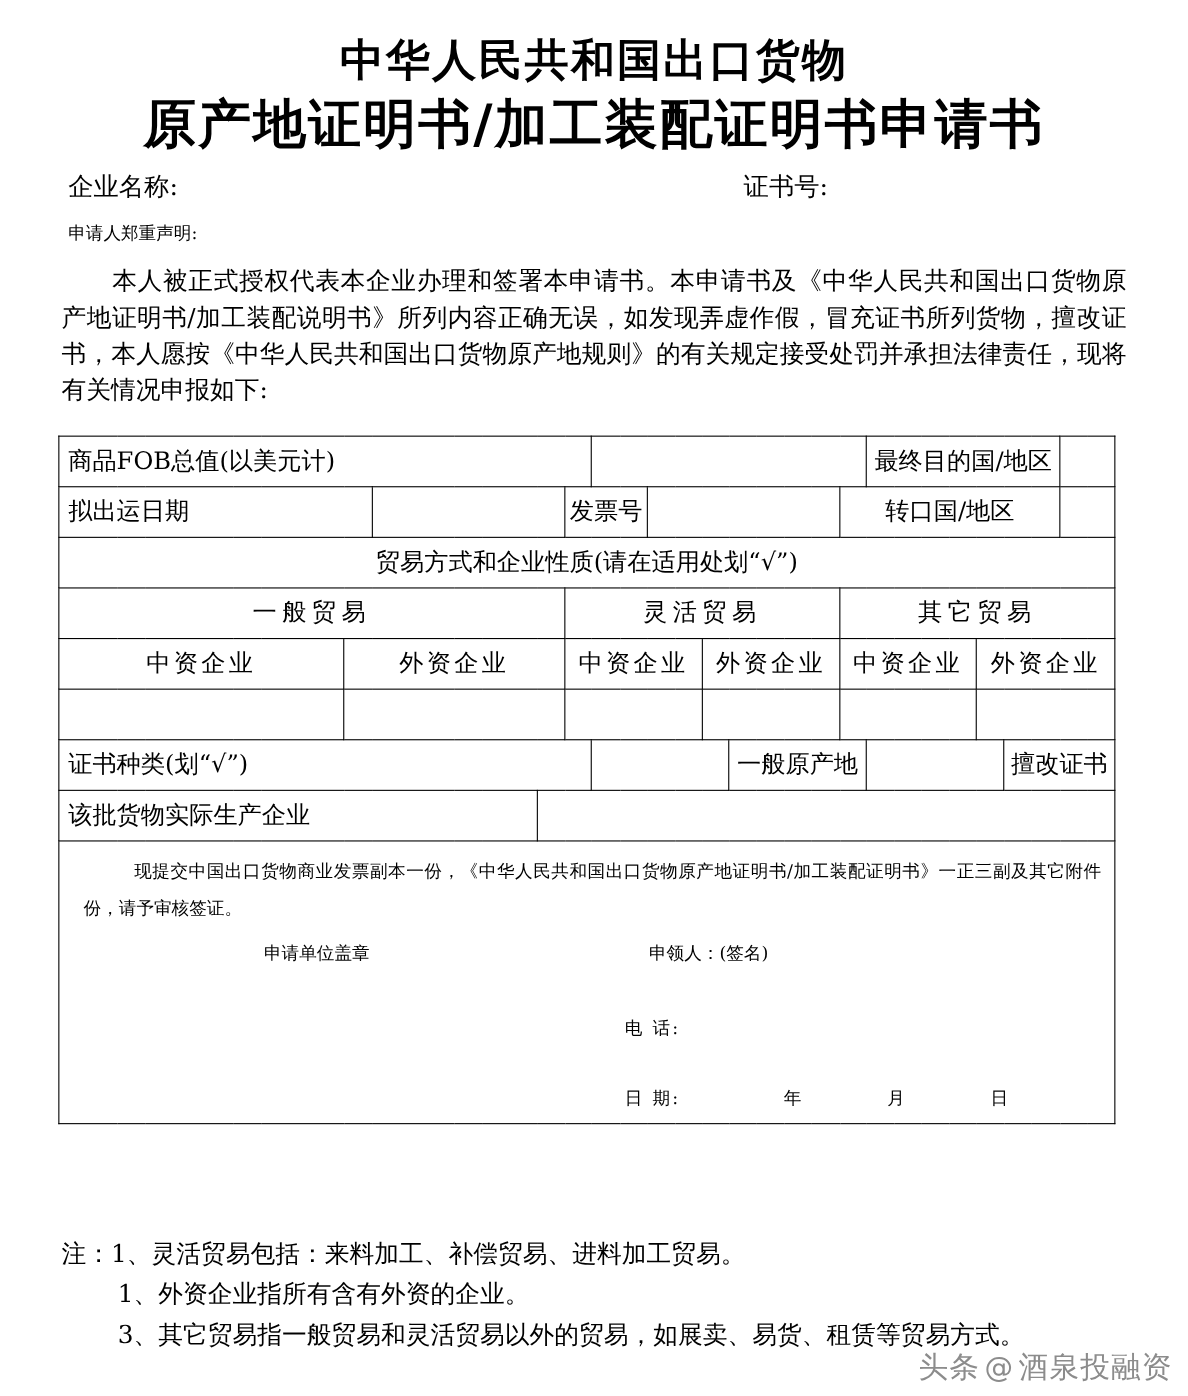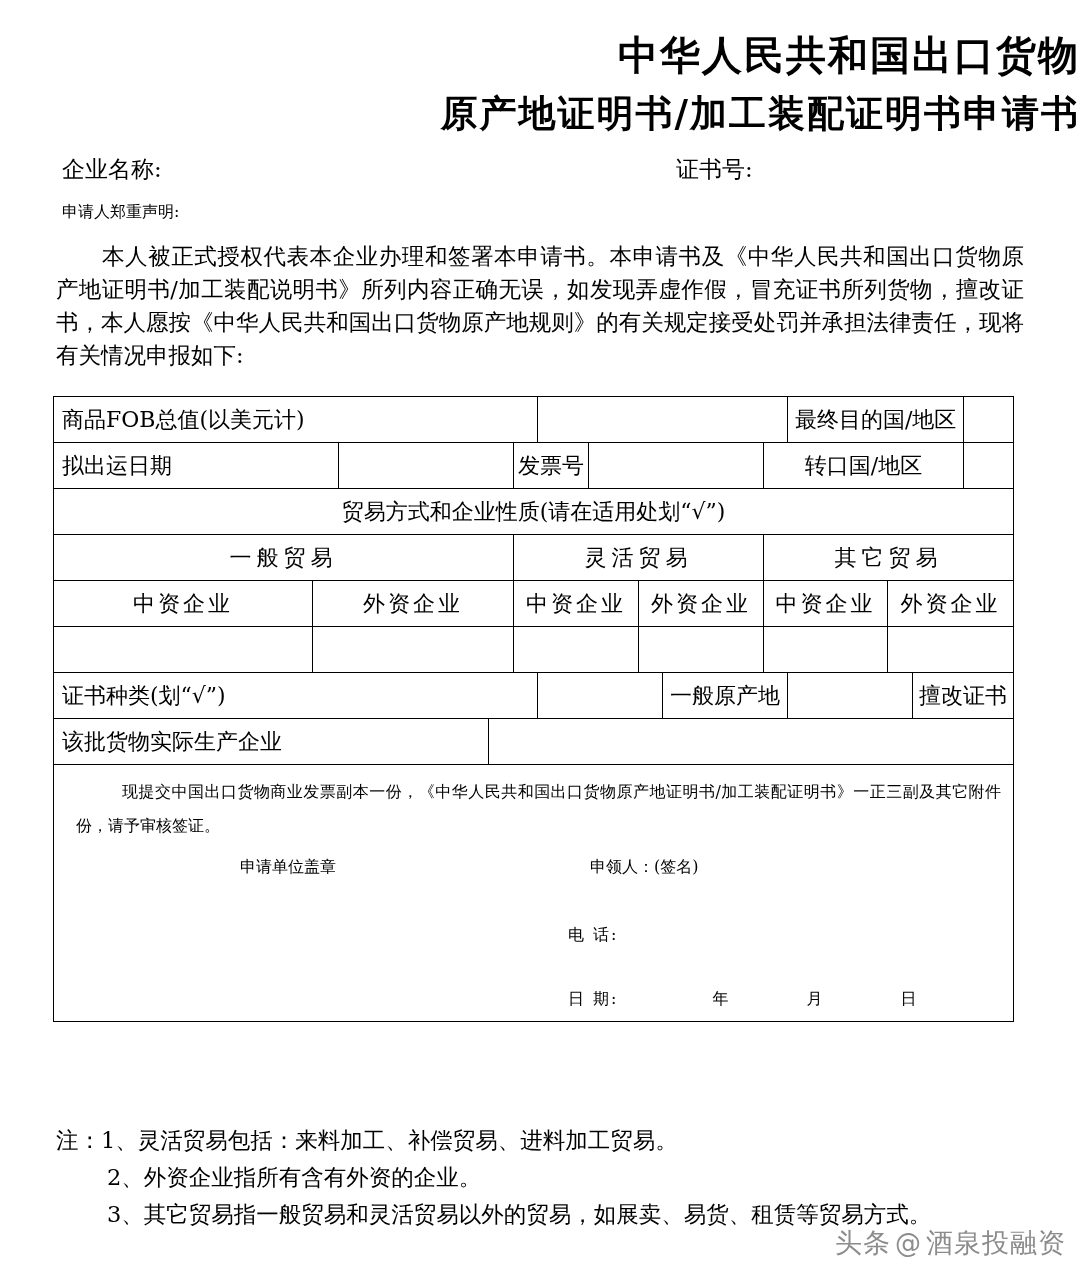--- a/index.html
+++ b/index.html
@@ -18,30 +18,30 @@
   .page {
     position: absolute;
     left: 0; top: 0;
     width: 1080px;
     height: 1269px;
   }
 
   
   .title-block {
     padding-top: 26px;
-    text-align: right;
+    text-align: center;
   }
   .title-line {
     font-weight: bold;
     font-size: 40px;
     line-height: 58px;
     letter-spacing: 2px;
     white-space: nowrap;
   }
-  .title-line-2 { font-size: 37px; }
+  .title-line-2 { font-size: 48px; }
 
   
   .hdr {
     position: relative;
     margin: 12px 0 0 0;
     height: 86px;
   }
   .hdr-company {
     position: absolute;
     left: 62px; top: 0;
@@ -291,21 +291,21 @@
             <span class="lbl">日  期:</span><span class="y">年</span><span class="m">月</span><span class="d">日</span>
           </div>
         </div>
       </td>
     </tr>
   </tbody>
     </table>
 
   <div class="notes">
     <div class="note-row"><span class="note-lead">注：</span><span>1、灵活贸易包括：来料加工、补偿贸易、进料加工贸易。</span></div>
-    <div class="note-row note-indent"><span>2、外资企业指所有含有外资的企业。</span></div>
+    <div class="note-row note-indent"><span>1、外资企业指所有含有外资的企业。</span></div>
     <div class="note-row note-indent"><span>3、其它贸易指一般贸易和灵活贸易以外的贸易，如展卖、易货、租赁等贸易方式。</span></div>
   </div>
 
   <div class="watermark">
     <span>头条</span><span class="at">@</span><span>酒泉投融资</span>
   </div>
 
 </div>
 
 </body></html>

